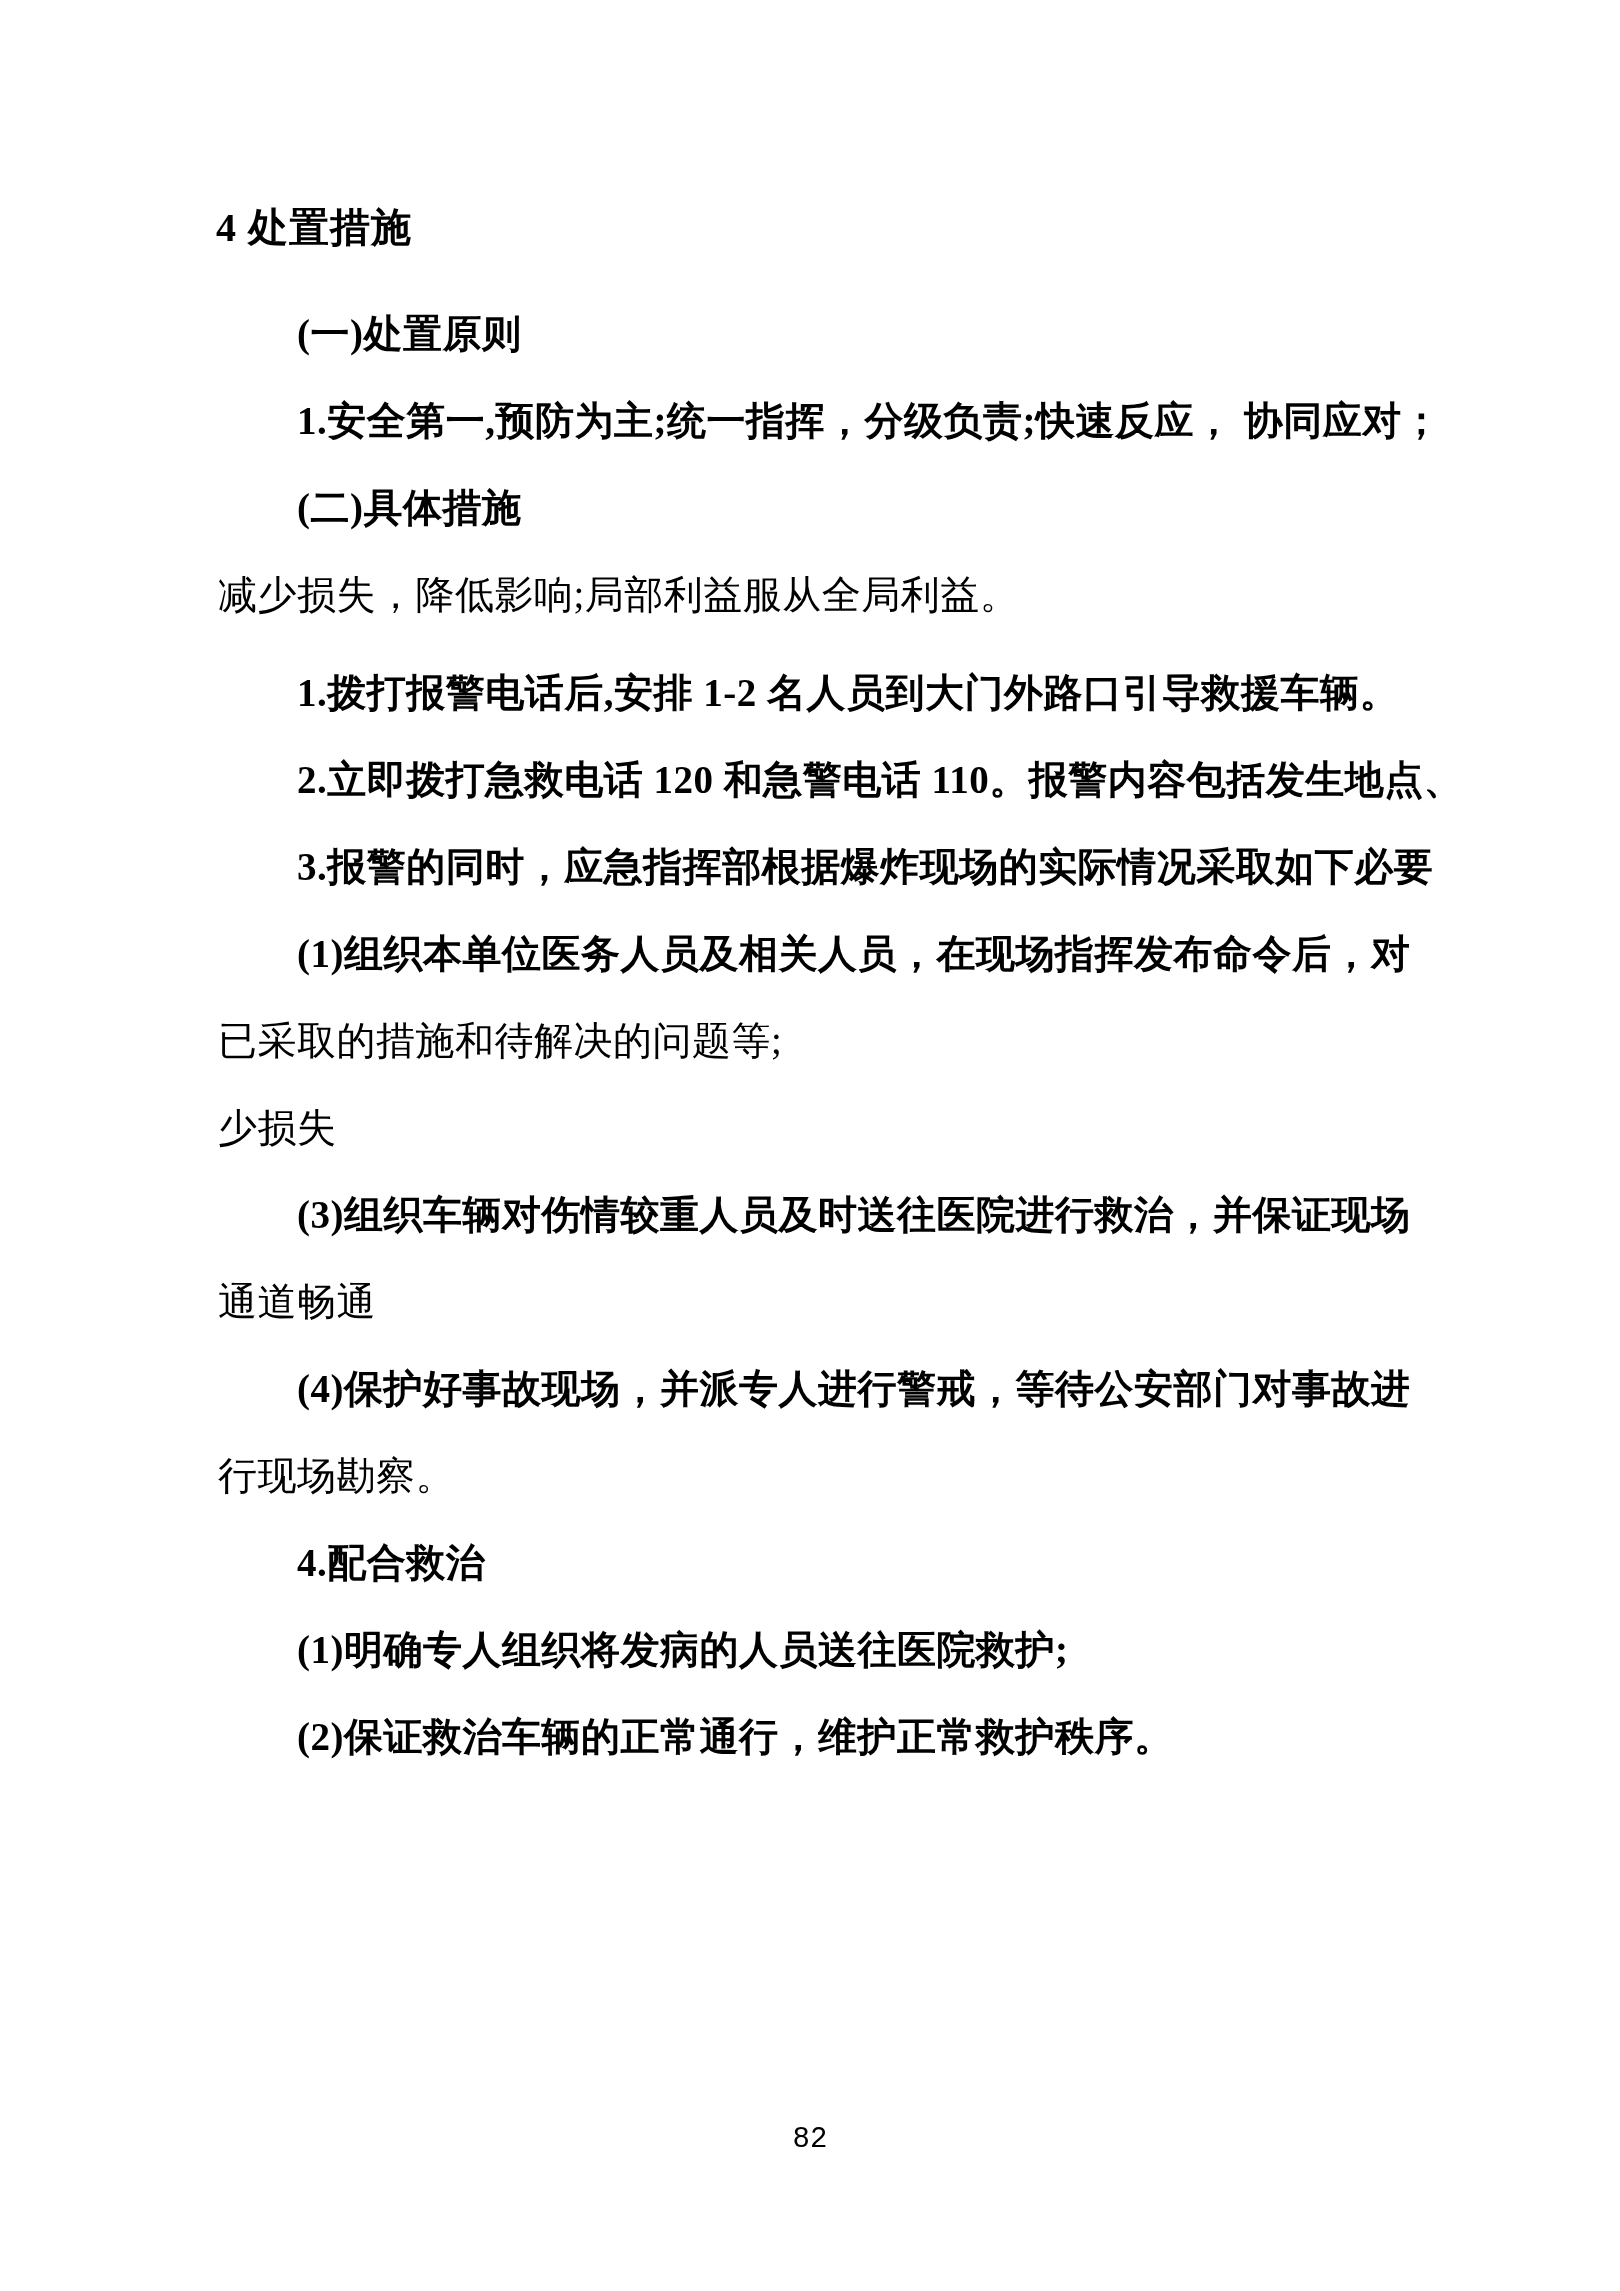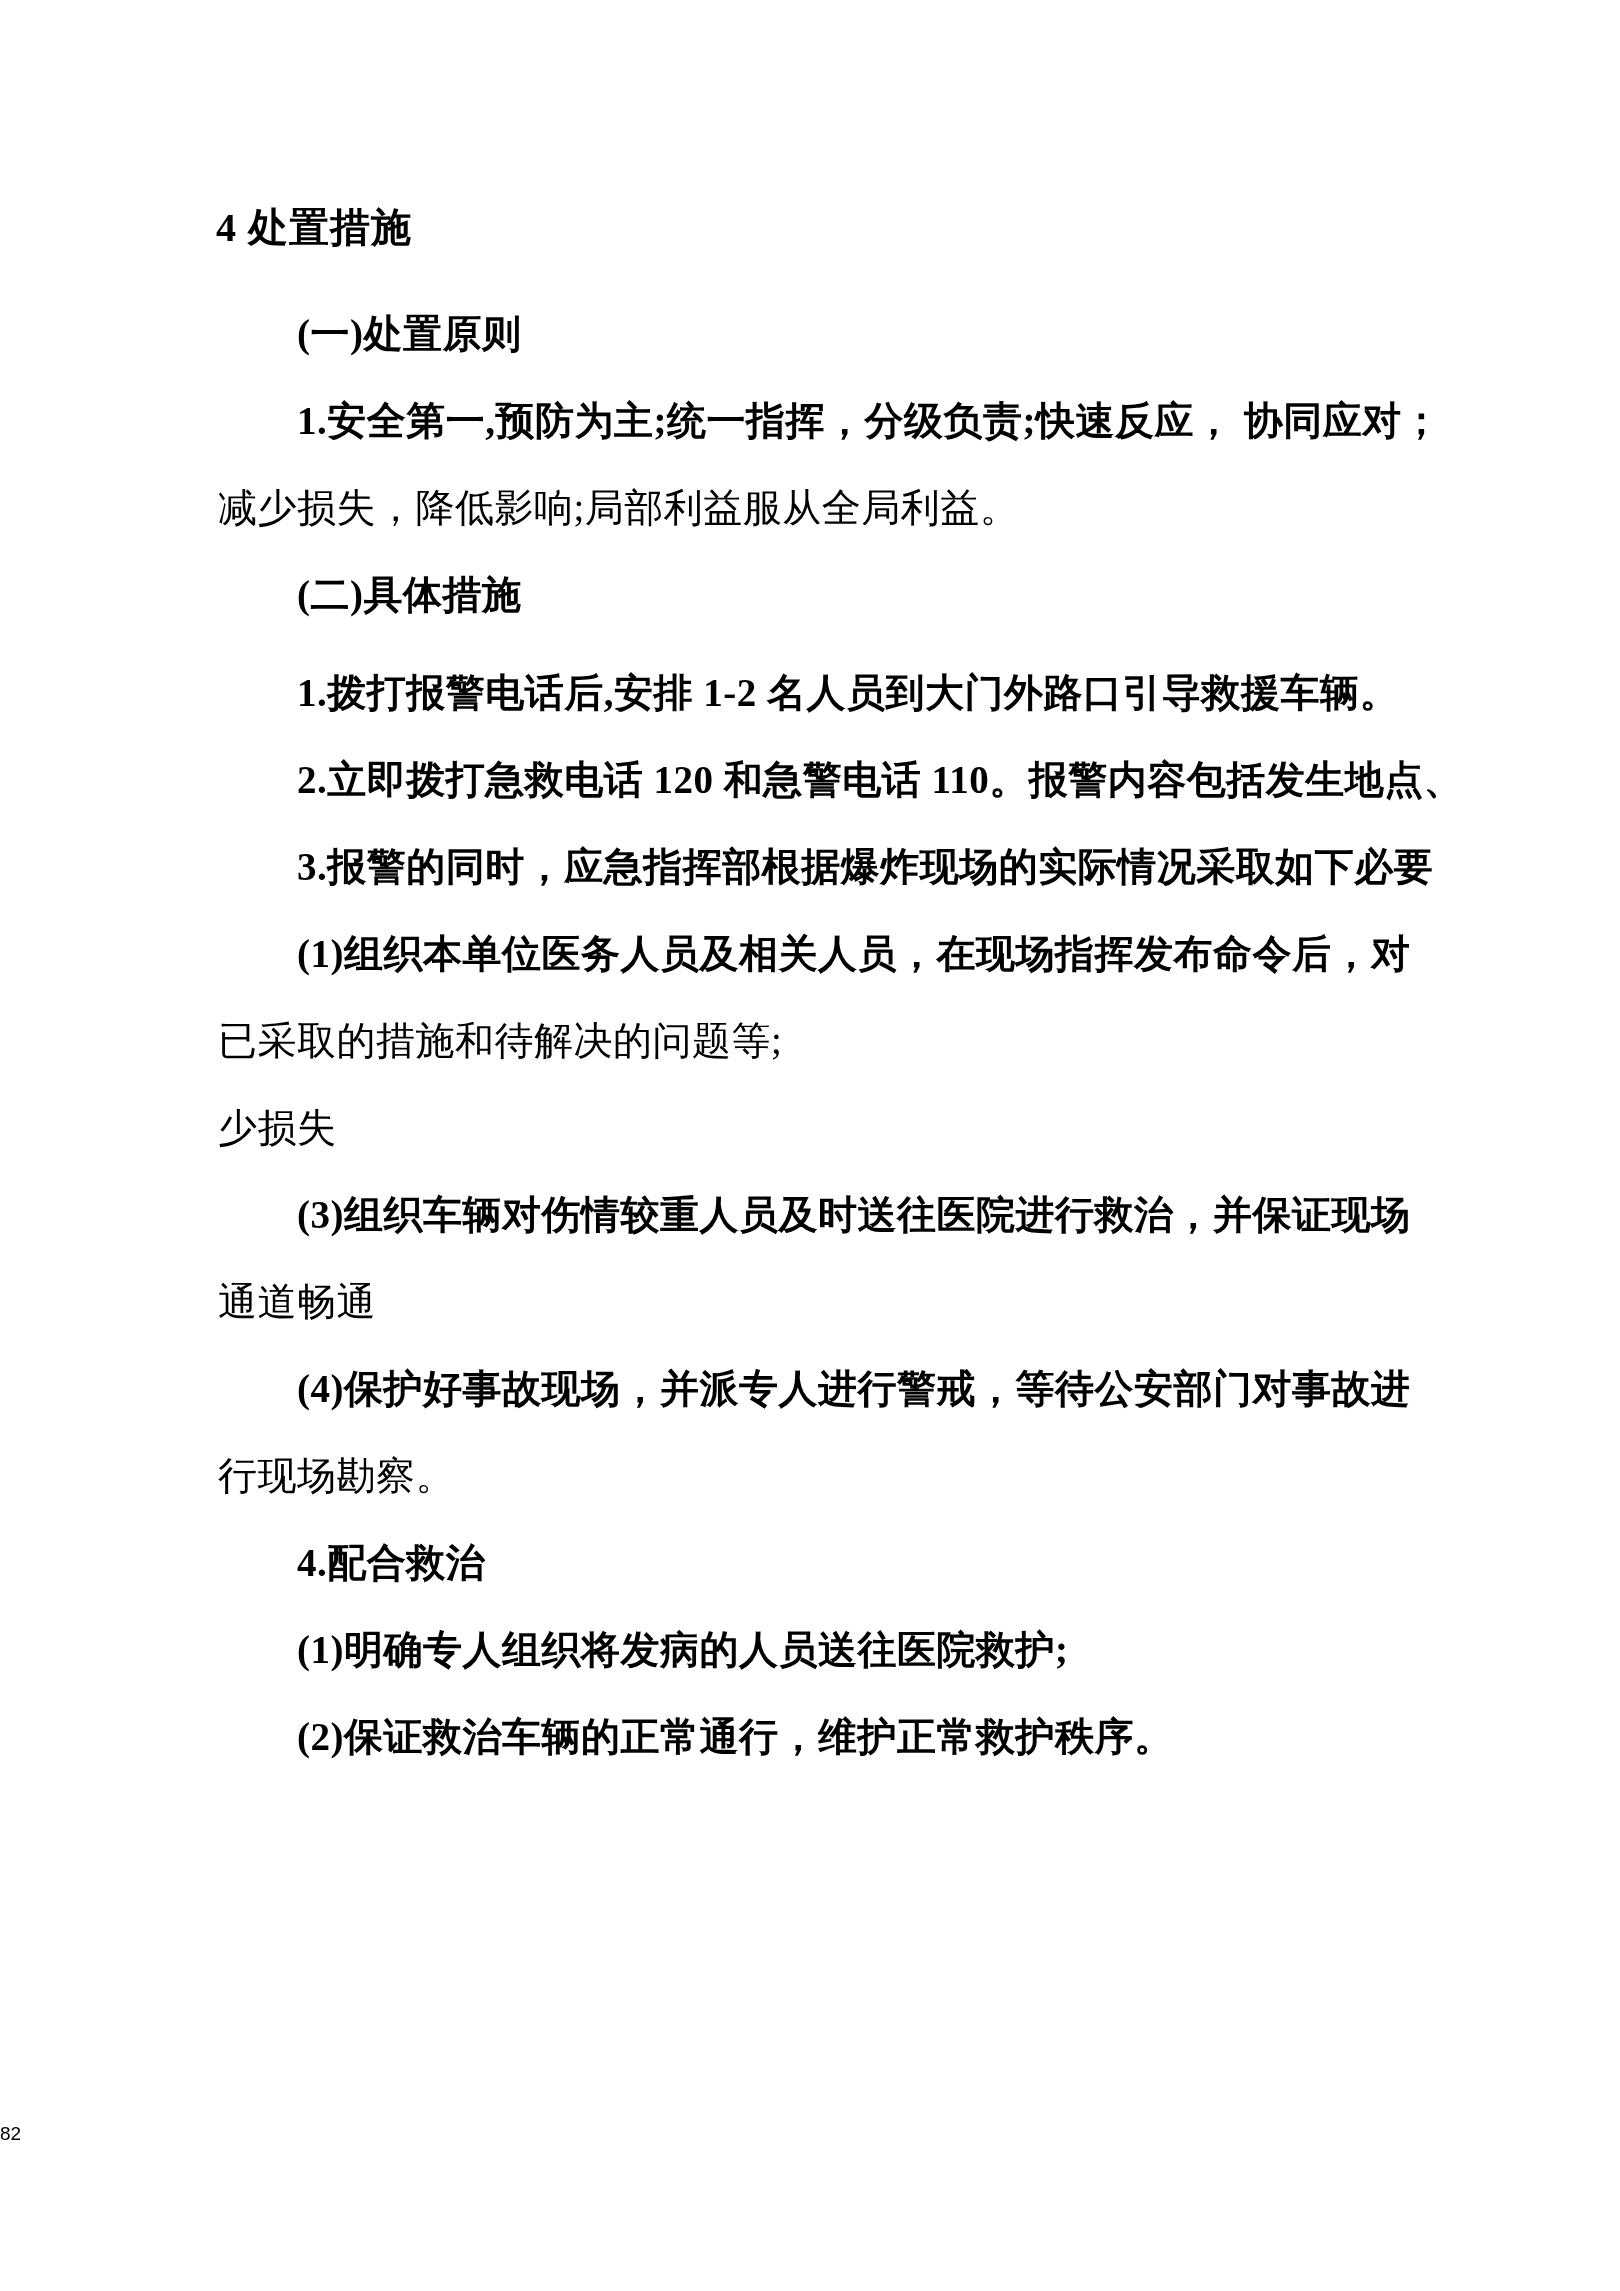--- a/index.html
+++ b/index.html
@@ -46,36 +46,36 @@
   
   .body-lines .line:nth-child(5),
   .body-lines .line:nth-child(18) {
     margin-top: 10.8px;
   }
   .page-number {
     position: absolute;
     left: 0;
     top: 2123px;
     width: 100%;
-    text-align: left;
-    font-size: 19px;
-    font-family: Liberation Sans, sans-serif;
+    text-align: center;
+    font-size: 29px;
+    font-family: Liberation Mono, monospace;
   }
 </style>
 </head>
 <body>
 
 <div class="page">
   <div class="heading">4 处置措施</div>
 
   <div class="body-lines">
       <div class="line indent">(一)处置原则</div>
       <div class="line indent">1.安全第一,预防为主;统一指挥，分级负责;快速反应， 协同应对；</div>
+      <div class="line indent">(二)具体措施</div>
       <div class="line">减少损失，降低影响;局部利益服从全局利益。</div>
-      <div class="line indent">(二)具体措施</div>
       <div class="line indent">1.拨打报警电话后,安排 1-2 名人员到大门外路口引导救援车辆。</div>
       <div class="line indent">2.立即拨打急救电话 120 和急警电话 110。报警内容包括发生地点、</div>
       <div class="line indent">3.报警的同时，应急指挥部根据爆炸现场的实际情况采取如下必要</div>
       <div class="line indent">(1)组织本单位医务人员及相关人员，在现场指挥发布命令后，对</div>
       <div class="line">已采取的措施和待解决的问题等;</div>
       <div class="line">少损失</div>
       <div class="line indent">(3)组织车辆对伤情较重人员及时送往医院进行救治，并保证现场</div>
       <div class="line">通道畅通</div>
       <div class="line indent">(4)保护好事故现场，并派专人进行警戒，等待公安部门对事故进</div>
       <div class="line">行现场勘察。</div>

